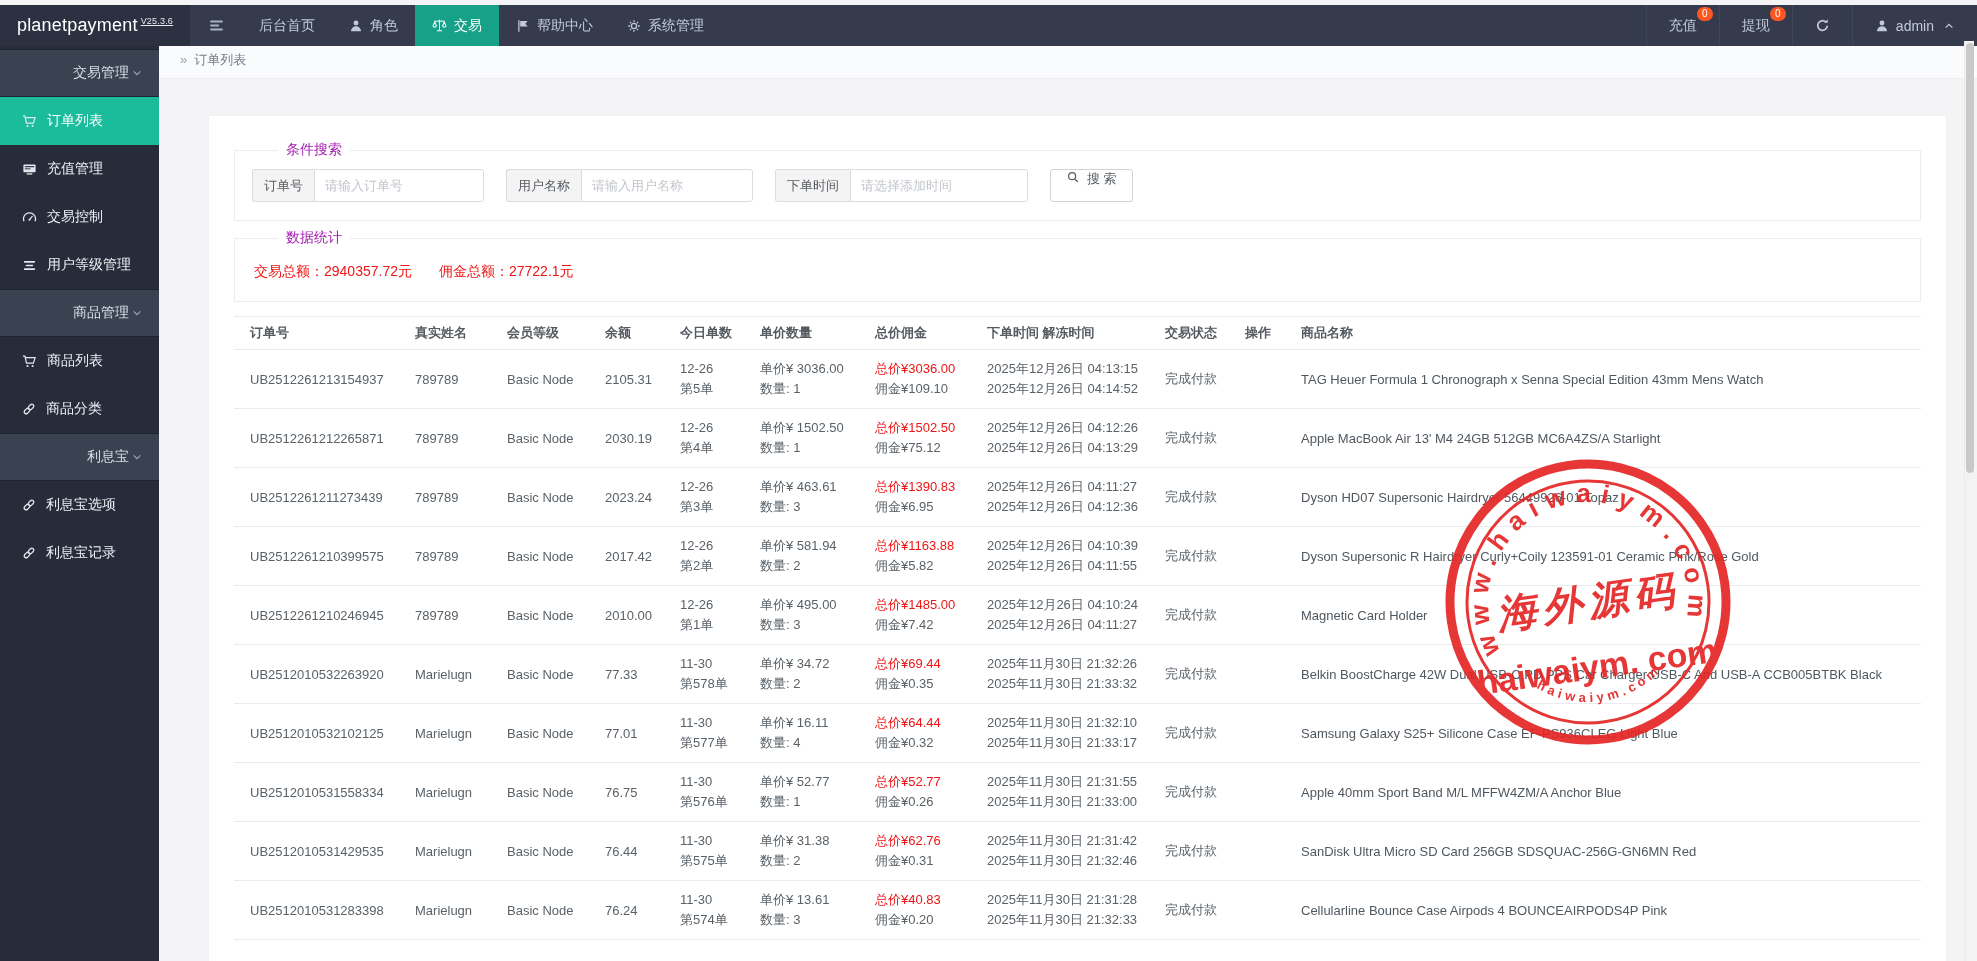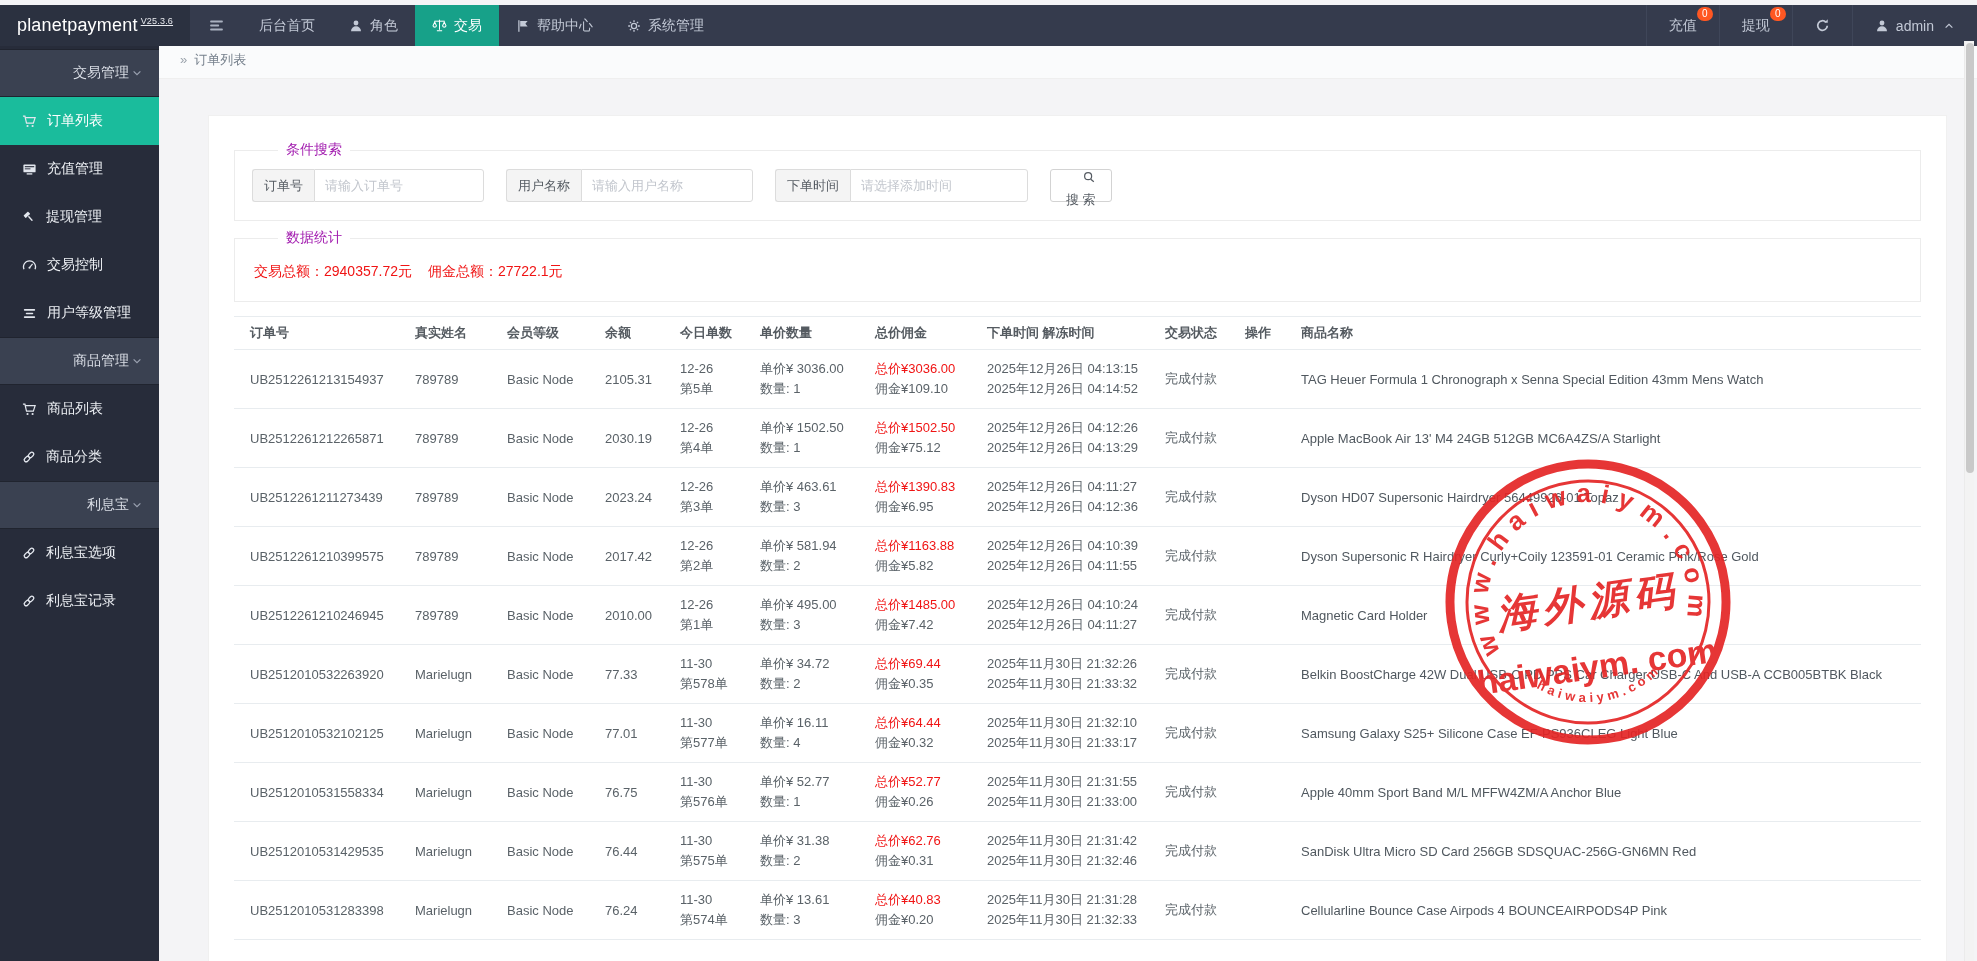--- a/index.html
+++ b/index.html
@@ -36,23 +36,23 @@
 
   fieldset { border:1px solid #ececec; padding:6px 15px 18px 15px; margin-bottom:8px; }
   legend { font-size:14px; color:#a21caf; padding:0 8px; margin-left:28px; }
 
   .search-row { display:flex; gap:22px; margin-top:4px; padding-left:2px; }
   .igroup { display:flex; height:33px; }
   .igroup .addon { background:#f4f4f4; border:1px solid #dcdcdc; border-right:none; border-radius:3px 0 0 3px; display:flex; align-items:center; padding:0 11px; font-size:13px; color:#555b62; white-space:nowrap; }
   .igroup input { border:1px solid #dcdcdc; border-radius:0 3px 3px 0; padding:0 10px; font-size:13px; color:#555b62; outline:none; background:#fff; }
   .igroup input::placeholder { color:#c2c6cd; }
   .w1 { width:170px; } .w2 { width:172px; } .w3 { width:178px; }
-  .search-btn { height:33px; border:1px solid #d3d3d3; background:#fff; border-radius:3px; padding:0 15px; font-size:13px; color:#555b62; display:flex; align-items:flex-end; gap:7px; cursor:pointer;flex-direction:column; }
-
-  .stats { display:flex; gap:16px; color:#f01414; font-size:14px; padding:10px 0 2px 4px; }
+  .search-btn { height:33px; border:1px solid #d3d3d3; background:#fff; border-radius:3px; padding:0 15px; font-size:13px; color:#555b62; display:flex; align-items:flex-start; gap:7px; cursor:pointer; }
+
+  .stats { display:flex; gap:27px; color:#f01414; font-size:14px; padding:10px 0 2px 4px; }
 
   
   .table { margin-top:14px; border-top:1px solid #e8ecef; }
   .tr { display:flex; align-items:center; border-bottom:1px solid #e8ecef; }
   .tr > * { box-sizing:border-box; padding-right:8px; }
   .tr > *:nth-child(1)  { width:181px; padding-left:16px; }
   .tr > *:nth-child(2)  { width:92px; }
   .tr > *:nth-child(3)  { width:98px; }
   .tr > *:nth-child(4)  { width:75px; }
   .tr > *:nth-child(5)  { width:80px; }
@@ -221,31 +221,20 @@
               <rect x="1.5" y="2.6" width="13" height="8.4" rx="1"></rect>
               <rect x="5" y="12" width="6" height="1.4"></rect>
             </g>
             <rect x="3" y="4.4" width="10" height="1.2" fill="#272c3a"></rect>
             <rect x="3" y="6.8" width="6" height="1" fill="#272c3a"></rect>
           </svg>
         </span>
         <span>充值管理</span>
       </div>
 
-      <div class="side-item">
-        <span class="sicon">
-          <svg viewBox="0 0 16 16" width="14" height="14">
-            <g fill="currentColor" transform="rotate(-42 8 8)">
-              <rect x="4.4" y="2.6" width="7" height="3.8" rx="0.6"></rect>
-              <rect x="7.2" y="6.9" width="1.6" height="7" rx="0.8"></rect>
-            </g>
-          </svg>
-        </span>
-        <span>提现管理</span>
-      </div>
 
       <div class="side-item">
         <span class="sicon">
           <svg viewBox="0 0 16 16" width="15" height="15">
             <path d="M2.1 11.9a6.4 6.4 0 1 1 11.8 0" fill="none" stroke="currentColor" stroke-width="1.4"></path>
             <line x1="8" y1="10.2" x2="11.3" y2="6.2" stroke="currentColor" stroke-width="1.3"></line>
             <circle cx="8" cy="10.4" r="1.1" fill="currentColor"></circle>
           </svg>
         </span>
         <span>交易控制</span>

